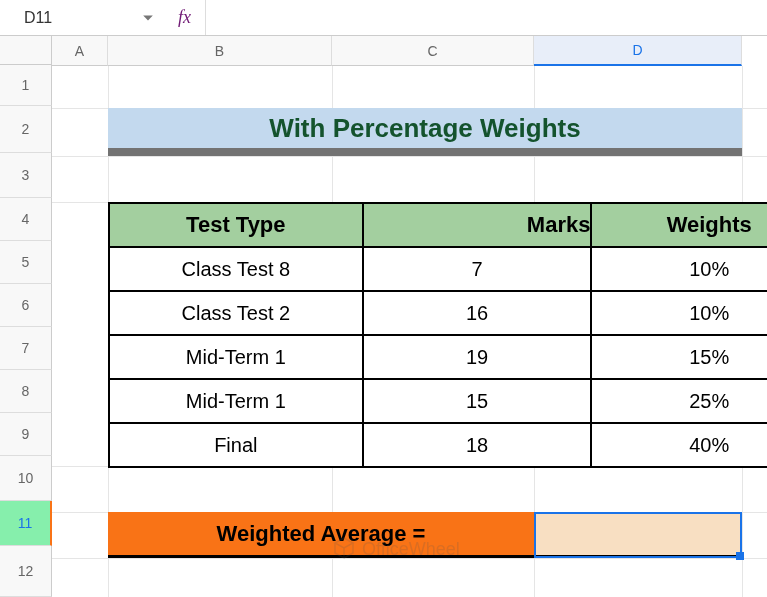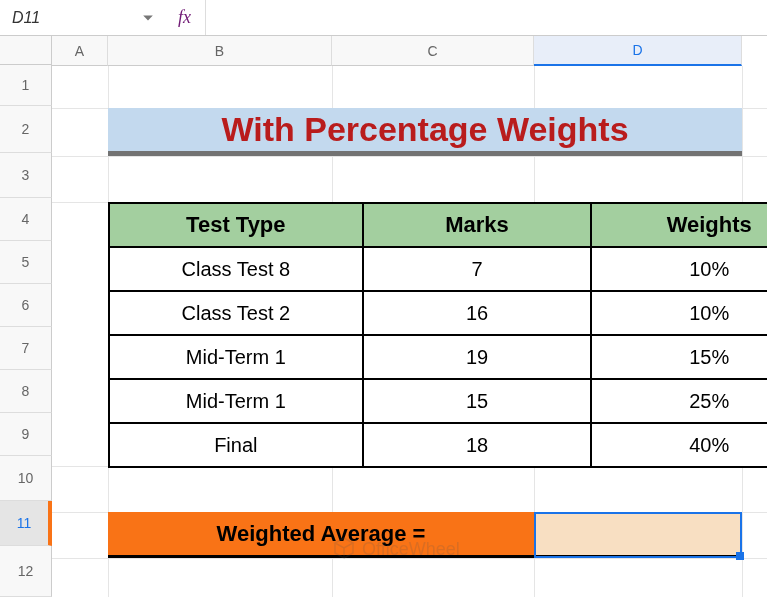--- a/index.html
+++ b/index.html
@@ -13,27 +13,26 @@
     }
     .formula-bar {
       display: flex;
       align-items: center;
       height: 36px;
       border-bottom: 1px solid #ccc;
       background: #fff;
     }
     .name-box {
       width: 142px;
-      padding: 0 12px;
+      padding: 0 24px;
       font-size: 16px;
       color: #333;
       display: flex;
       align-items: center;
       height: 100%;
-      font-style: italic;
     }
     .name-box-dropdown {
       display: flex;
       align-items: center;
       padding-right: 10px;
       height: 100%;
     }
     .name-box-dropdown svg {
       width: 12px;
       height: 12px;
@@ -103,27 +102,27 @@
     .row-h { height: 46px; }
     .row-h-1 { height: 42px; }
     
     .title-cell {
       position: absolute;
       left: 56px;
       top: 42px;
       width: 634px;
       height: 48px;
       background: #c3d9ee;
-      border-bottom: 5px solid #737373;
+      border-bottom: 8px solid #737373;
       display: flex;
       align-items: center;
       justify-content: center;
-      font-size: 34px;
+      font-size: 26px;
       font-weight: bold;
-      color: #b91c1c;
+      color: #14532d;
     }
     
     .data-table {
       position: absolute;
       left: 56px;
       top: 136px;
       width: 720px;
       border-collapse: collapse;
     }
     .data-table th {
@@ -135,21 +134,21 @@
       text-align: center;
     }
     .data-table td {
       border: 2px solid #000;
       height: 44px;
       font-size: 20px;
       text-align: center;
       background: #fff;
     }
     .data-table .col-b-cell { width: 224px; }
-    .data-table .col-c-cell { width: 202px; }
+    .data-table .col-c-cell { width: 202px; text-align: right; }
     .data-table .col-d-cell { width: 208px; }
     
     .wa-row {
       position: absolute;
       left: 56px;
       top: 446px;
       width: 634px;
       height: 46px;
       display: flex;
     }
@@ -219,23 +218,23 @@
       opacity: 0.18;
       color: #555;
       font-size: 18px;
     }
     .col-header.selected-col {
       background: #e8eef9;
       color: #1a73e8;
       border-bottom: 2px solid #1a73e8;
     }
     .row-header.selected-row {
-      background: #e5e5e5;
+      background: #86efac;
       color: #1a73e8;
-      border-right: 4px solid #f97316;
+      border-right: 2px solid #f97316;
     }
     .main-content-wrap {
       flex: 1;
       display: flex;
       flex-direction: column;
     }
     .rows-col {
       display: flex;
       flex-direction: column;
     }

